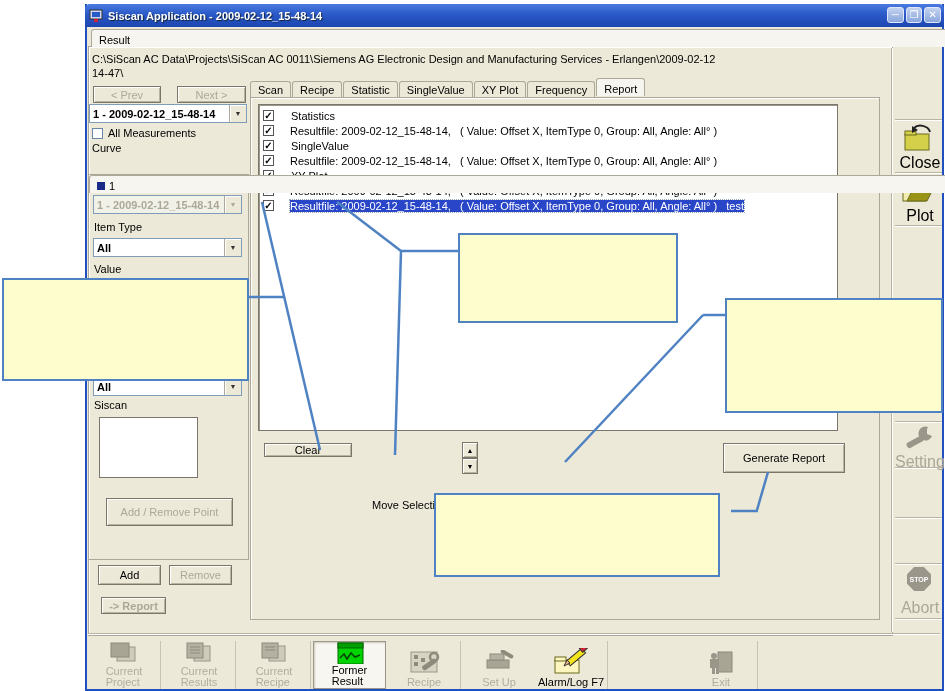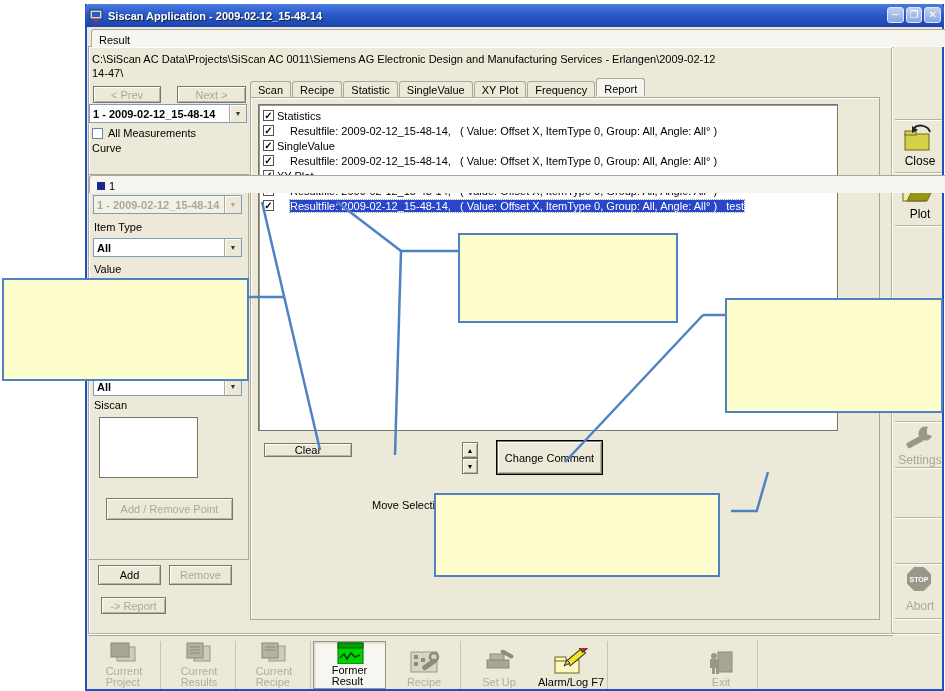--- a/index.html
+++ b/index.html
@@ -50,30 +50,30 @@
   #result-tab{left:91px;top:29px;z-index:2;}
   #result-page{left:88px;top:46px;width:803px;height:588px;border:1px solid #aca899;box-shadow:inset 1px 1px 0 #fff;}
 
   
   #listbox{left:258px;top:104px;width:580px;height:327px;background:#fff;
            border:1px solid #7a766a;box-shadow:inset 1px 1px 0 #9a968a;padding-top:3px;box-sizing:border-box;}
   .lrow{position:relative;height:15px;display:flex;align-items:center;}
   .lrow .cb{position:relative;left:4px;width:11px;height:11px;background:#fff;border:1px solid #555;
             box-sizing:border-box;font-size:10px;line-height:9px;text-align:center;flex:none;}
   .lrow .cb.checked::after{content:"✓";font-weight:bold;}
-  .lrow .txt{margin-left:7px;white-space:pre;}
+  .lrow .txt{margin-left:21px;white-space:pre;}
   .lrow.ind .txt{margin-left:20px;}
   .lrow.selected .txt{background:#2a46c8;color:#fff;outline:1px dotted #9ab;}
 
   
   .callout{position:absolute;background:#fdfdce;border:2px solid #4f82c2;box-sizing:border-box;z-index:50;}
   #lines{position:absolute;left:0;top:0;width:945px;height:691px;z-index:40;pointer-events:none;}
 
   
-  .rp-label{position:absolute;width:50px;text-align:center;font-size:12px;}
+  .rp-label{position:absolute;width:50px;text-align:center;font-size:16px;}
   .octagon{position:absolute;width:24px;height:24px;background:#9a968a;
            clip-path:polygon(30% 0,70% 0,100% 30%,100% 70%,70% 100%,30% 100%,0 70%,0 30%);
            display:flex;align-items:center;justify-content:center;color:#fff;font-size:7px;font-weight:bold;}
 
   
   .tool-btn{position:absolute;top:641px;width:73px;height:48px;background:#ece9d8;
             display:flex;flex-direction:column;align-items:center;justify-content:flex-end;
             border-right:1px solid #c8c4b4;box-sizing:border-box;padding-bottom:1px;}
   .tool-btn .lbl{line-height:11px;text-align:left;color:#b0ada0;white-space:nowrap;}
   .tool-btn.enabled .lbl{color:#000;}
@@ -143,25 +143,25 @@
   <div class="label" style="left:94px;top:263px;">Value</div>
 
   <div class="combo" style="left:93px;top:377px;width:149px;height:19px;">
     <span class="txt">All</span>
     <span class="arrow">▼</span>
   </div>
 
   <div class="label" style="left:94px;top:399px;">Siscan</div>
   <textarea class="abs sunken" style="left: 99px; top: 417px; width: 99px; height: 61px; resize: none; border: 1px solid rgb(122, 118, 106);"></textarea>
 
-  <div class="abs btn3d disabled" style="left:106px;top:498px;width:127px;height:22px;">Add / Remove Point</div>
+  <div class="abs btn3d disabled" style="left:106px;top:498px;width:127px;height:28px;">Add / Remove Point</div>
 
   <div class="abs btn3d" style="left:98px;top:565px;width:63px;height:20px;">Add</div>
   <div class="abs btn3d disabled" style="left:169px;top:565px;width:63px;height:20px;">Remove</div>
-  <div class="abs btn3d disabled" style="left:101px;top:597px;width:65px;height:17px;">-&gt; Report</div>
+  <div class="abs btn3d disabled" style="left:101px;top:597px;width:65px;height:17px;font-weight:bold;">-&gt; Report</div>
 
   <div id="inner-tabs" class="abs">
     <div class="tab">Scan</div>
     <div class="tab">Recipe</div>
     <div class="tab">Statistic</div>
     <div class="tab">SingleValue</div>
     <div class="tab">XY Plot</div>
     <div class="tab">Frequency</div>
     <div class="tab active">Report</div>
   </div>
@@ -195,21 +195,21 @@
     <div class="lrow ind selected">
       <span class="cb checked"></span>
       <span class="txt">Resultfile: 2009-02-12_15-48-14,   ( Value: Offset X, ItemType 0, Group: All, Angle: All° )   test</span>
       </div>
   </div>
 
   <div class="abs btn3d" style="left:264px;top:443px;width:88px;height:14px;">Clear</div>
   <div class="label" style="left:372px;top:451px;margin-top:48px;">Move Selection</div>
   <div class="abs btn3d" style="left:462px;top:442px;width:16px;height:16px;font-size:7px;">▲</div>
   <div class="abs btn3d" style="left:462px;top:458px;width:16px;height:16px;font-size:7px;">▼</div>
-  <div class="abs btn3d" style="left:497px;top:441px;width:105px;height:33px;box-shadow:inset 1px 1px 0 #fff,inset -1px -1px 0 #b8b4a2,0 0 0 1px #000;">Change Comment</div>
+  <div class="abs btn3d" style="left:723px;top:443px;width:122px;height:30px;">Generate Report</div>
 
   <div class="etch-v" style="left:891px;top:48px;height:584px;"></div>
   <div class="etch-h" style="left:895px;top:119px;width:47px;"></div>
   <div class="etch-h" style="left:895px;top:172px;width:47px;"></div>
   <div class="etch-h" style="left:895px;top:225px;width:47px;"></div>
   <div class="etch-h" style="left:895px;top:421px;width:47px;"></div>
   <div class="etch-h" style="left:895px;top:467px;width:47px;"></div>
   <div class="etch-h" style="left:895px;top:517px;width:47px;"></div>
   <div class="etch-h" style="left:895px;top:563px;width:47px;"></div>
   <div class="etch-h" style="left:895px;top:618px;width:47px;"></div>

